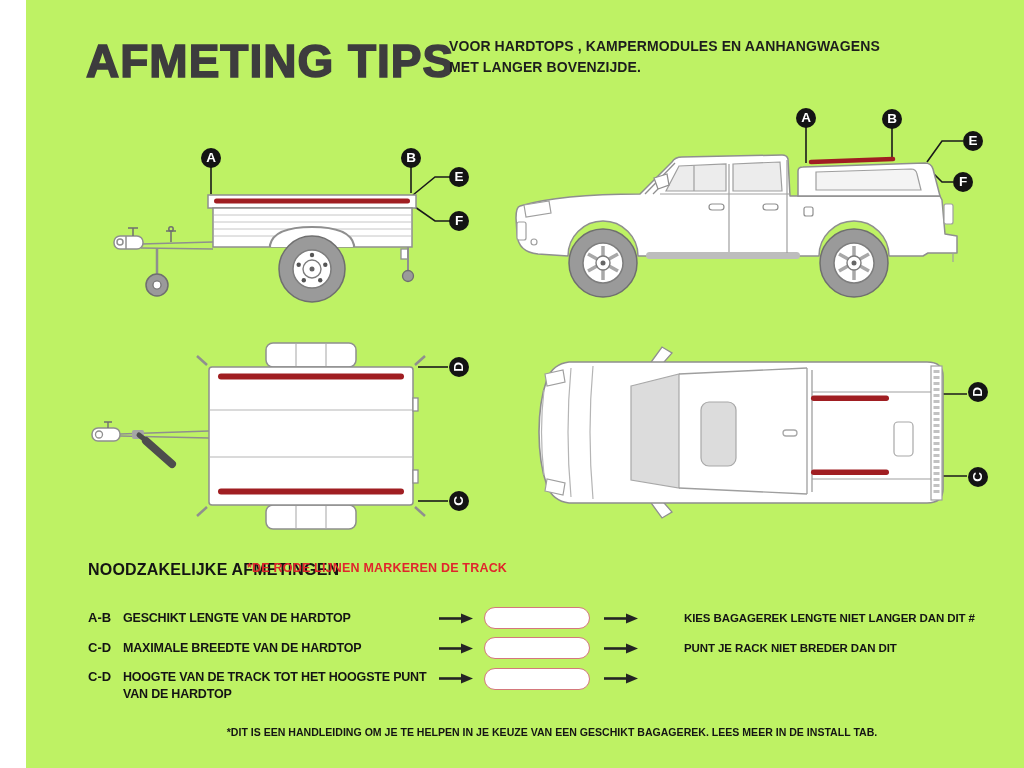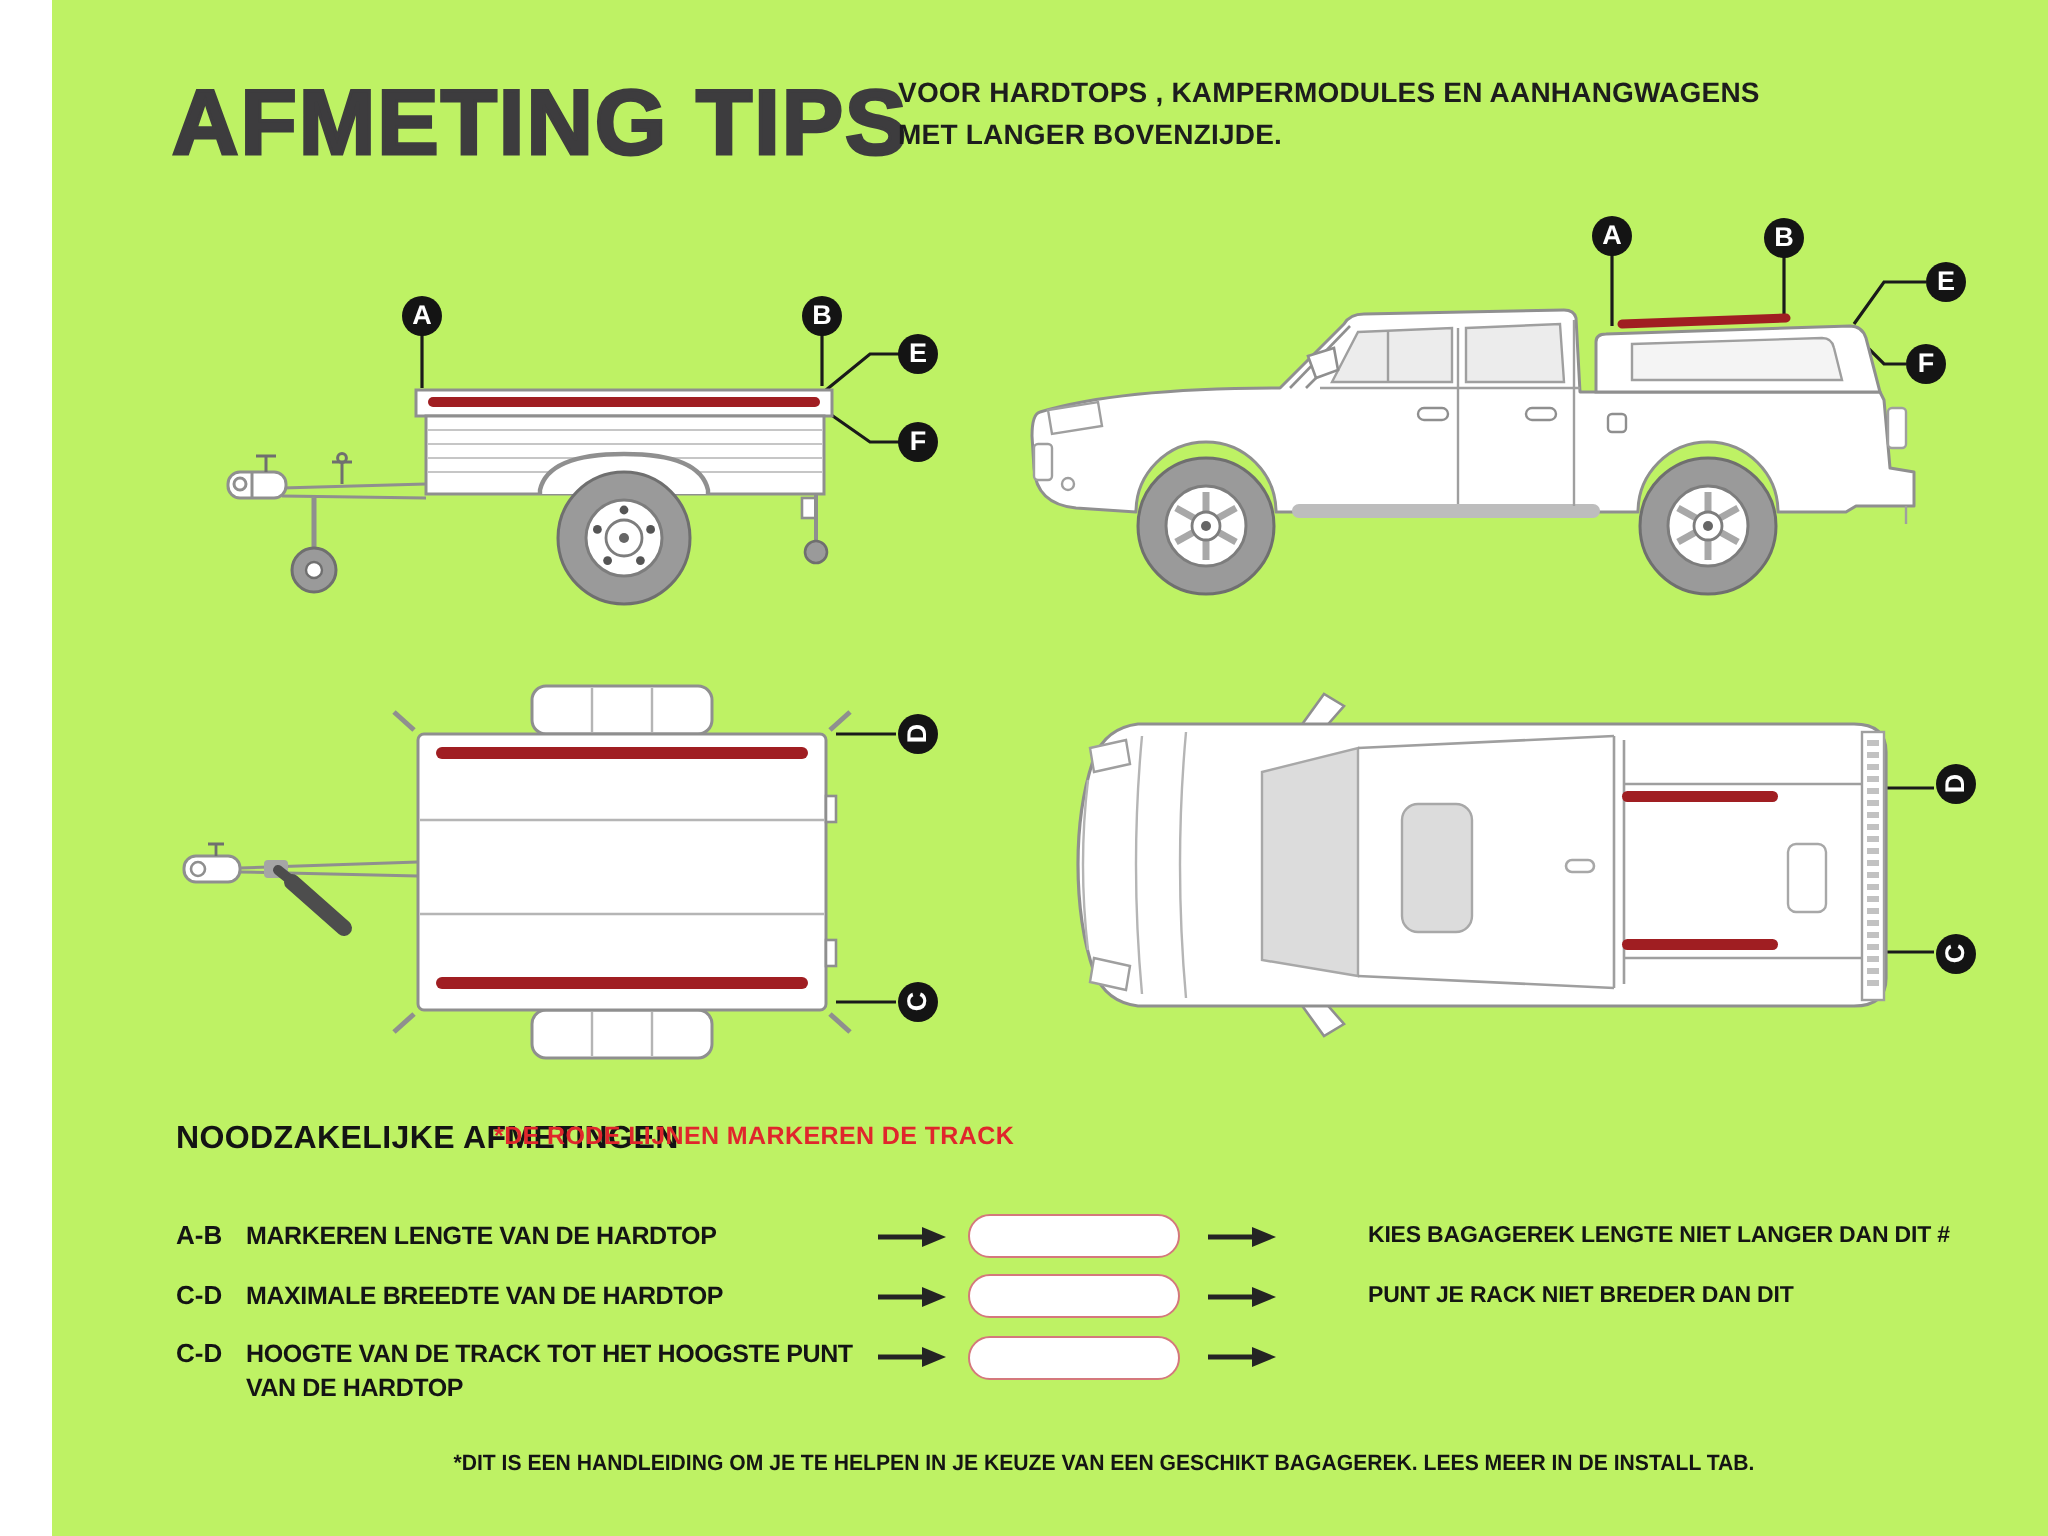--- a/index.html
+++ b/index.html
@@ -326,21 +326,21 @@
     <div class="badge rot" style="left:437px; top:125px;">
         <span>C</span>
       </div>
   </div>
 
   <div class="sec-heading">NOODZAKELIJKE AFMETINGEN</div>
   <div class="sec-note">*DE RODE LIJNEN MARKEREN DE TRACK</div>
 
   <div class="m-row one-line" style="top:606px; height:24px;">
     <div class="m-code">A-B</div>
-    <div class="m-desc">MARKEREN LENGTE VAN DE HARDTOP</div>
+    <div class="m-desc">GESCHIKT LENGTE VAN DE HARDTOP</div>
     <svg class="m-arrow" style="left:413px; top:7px;" width="34" height="11" viewBox="0 0 34 11">
       <line x1="0" y1="5.5" x2="22" y2="5.5" stroke="#242424" stroke-width="2.6"></line>
       <polygon points="22,0.5 34,5.5 22,10.5" fill="#242424"></polygon>
     </svg>
     <div class="m-pill" style="top:1px;"></div>
     <svg class="m-arrow" style="left:578px; top:7px;" width="34" height="11" viewBox="0 0 34 11">
       <line x1="0" y1="5.5" x2="22" y2="5.5" stroke="#242424" stroke-width="2.6"></line>
       <polygon points="22,0.5 34,5.5 22,10.5" fill="#242424"></polygon>
     </svg>
     <div class="m-advice">KIES BAGAGEREK LENGTE NIET LANGER DAN DIT #</div>

